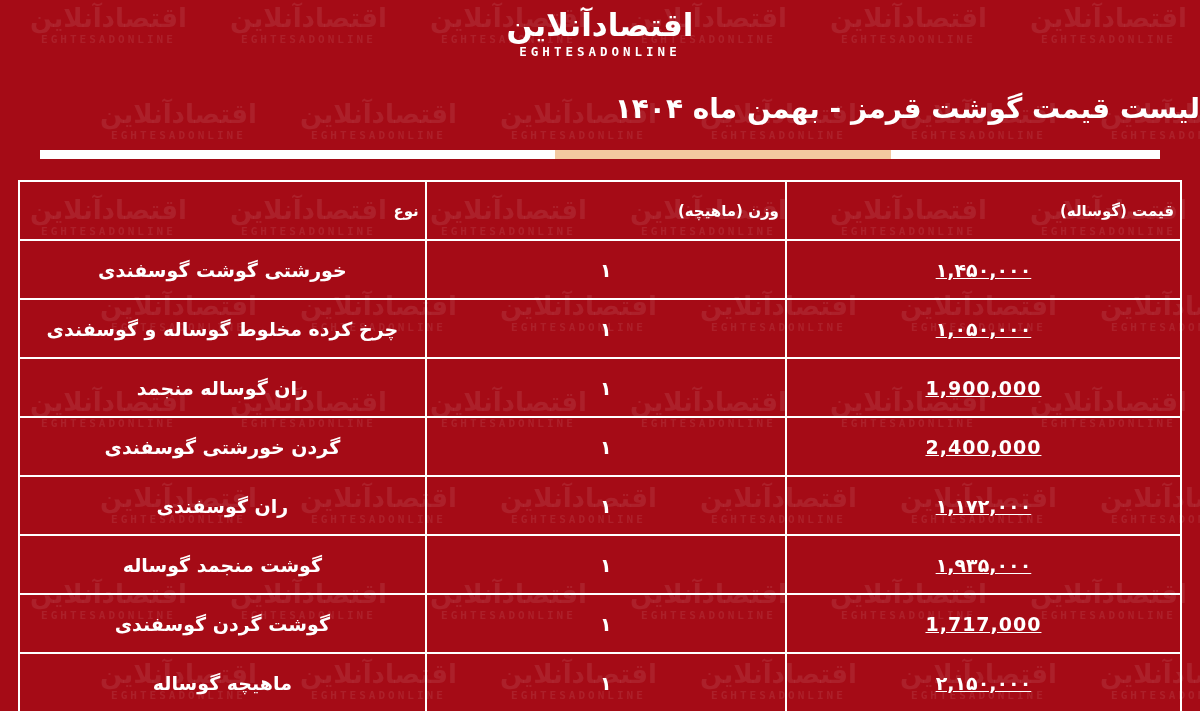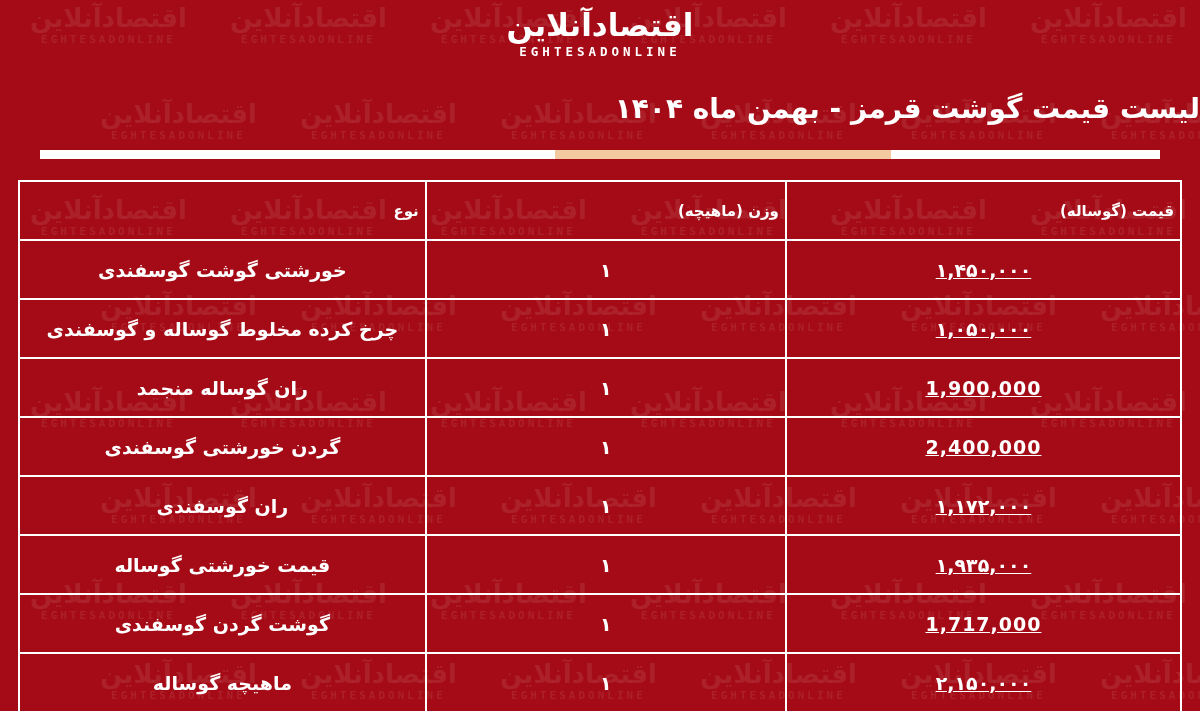--- a/index.html
+++ b/index.html
@@ -375,21 +375,21 @@
           <td>گردن خورشتی گوسفندی</td>
         </tr>
         <tr>
           <td class="price-cell">۱,۱۷۲,۰۰۰</td>
           <td>۱</td>
           <td>ران گوسفندی</td>
         </tr>
         <tr>
           <td class="price-cell">۱,۹۳۵,۰۰۰</td>
           <td>۱</td>
-          <td>قیمت خورشتی گوساله</td>
+          <td>گوشت منجمد گوساله</td>
         </tr>
         <tr>
           <td class="price-cell">1,717,000</td>
           <td>۱</td>
           <td>گوشت گردن گوسفندی</td>
         </tr>
         <tr>
           <td class="price-cell">۲,۱۵۰,۰۰۰</td>
           <td>۱</td>
           <td>ماهیچه گوساله</td>

